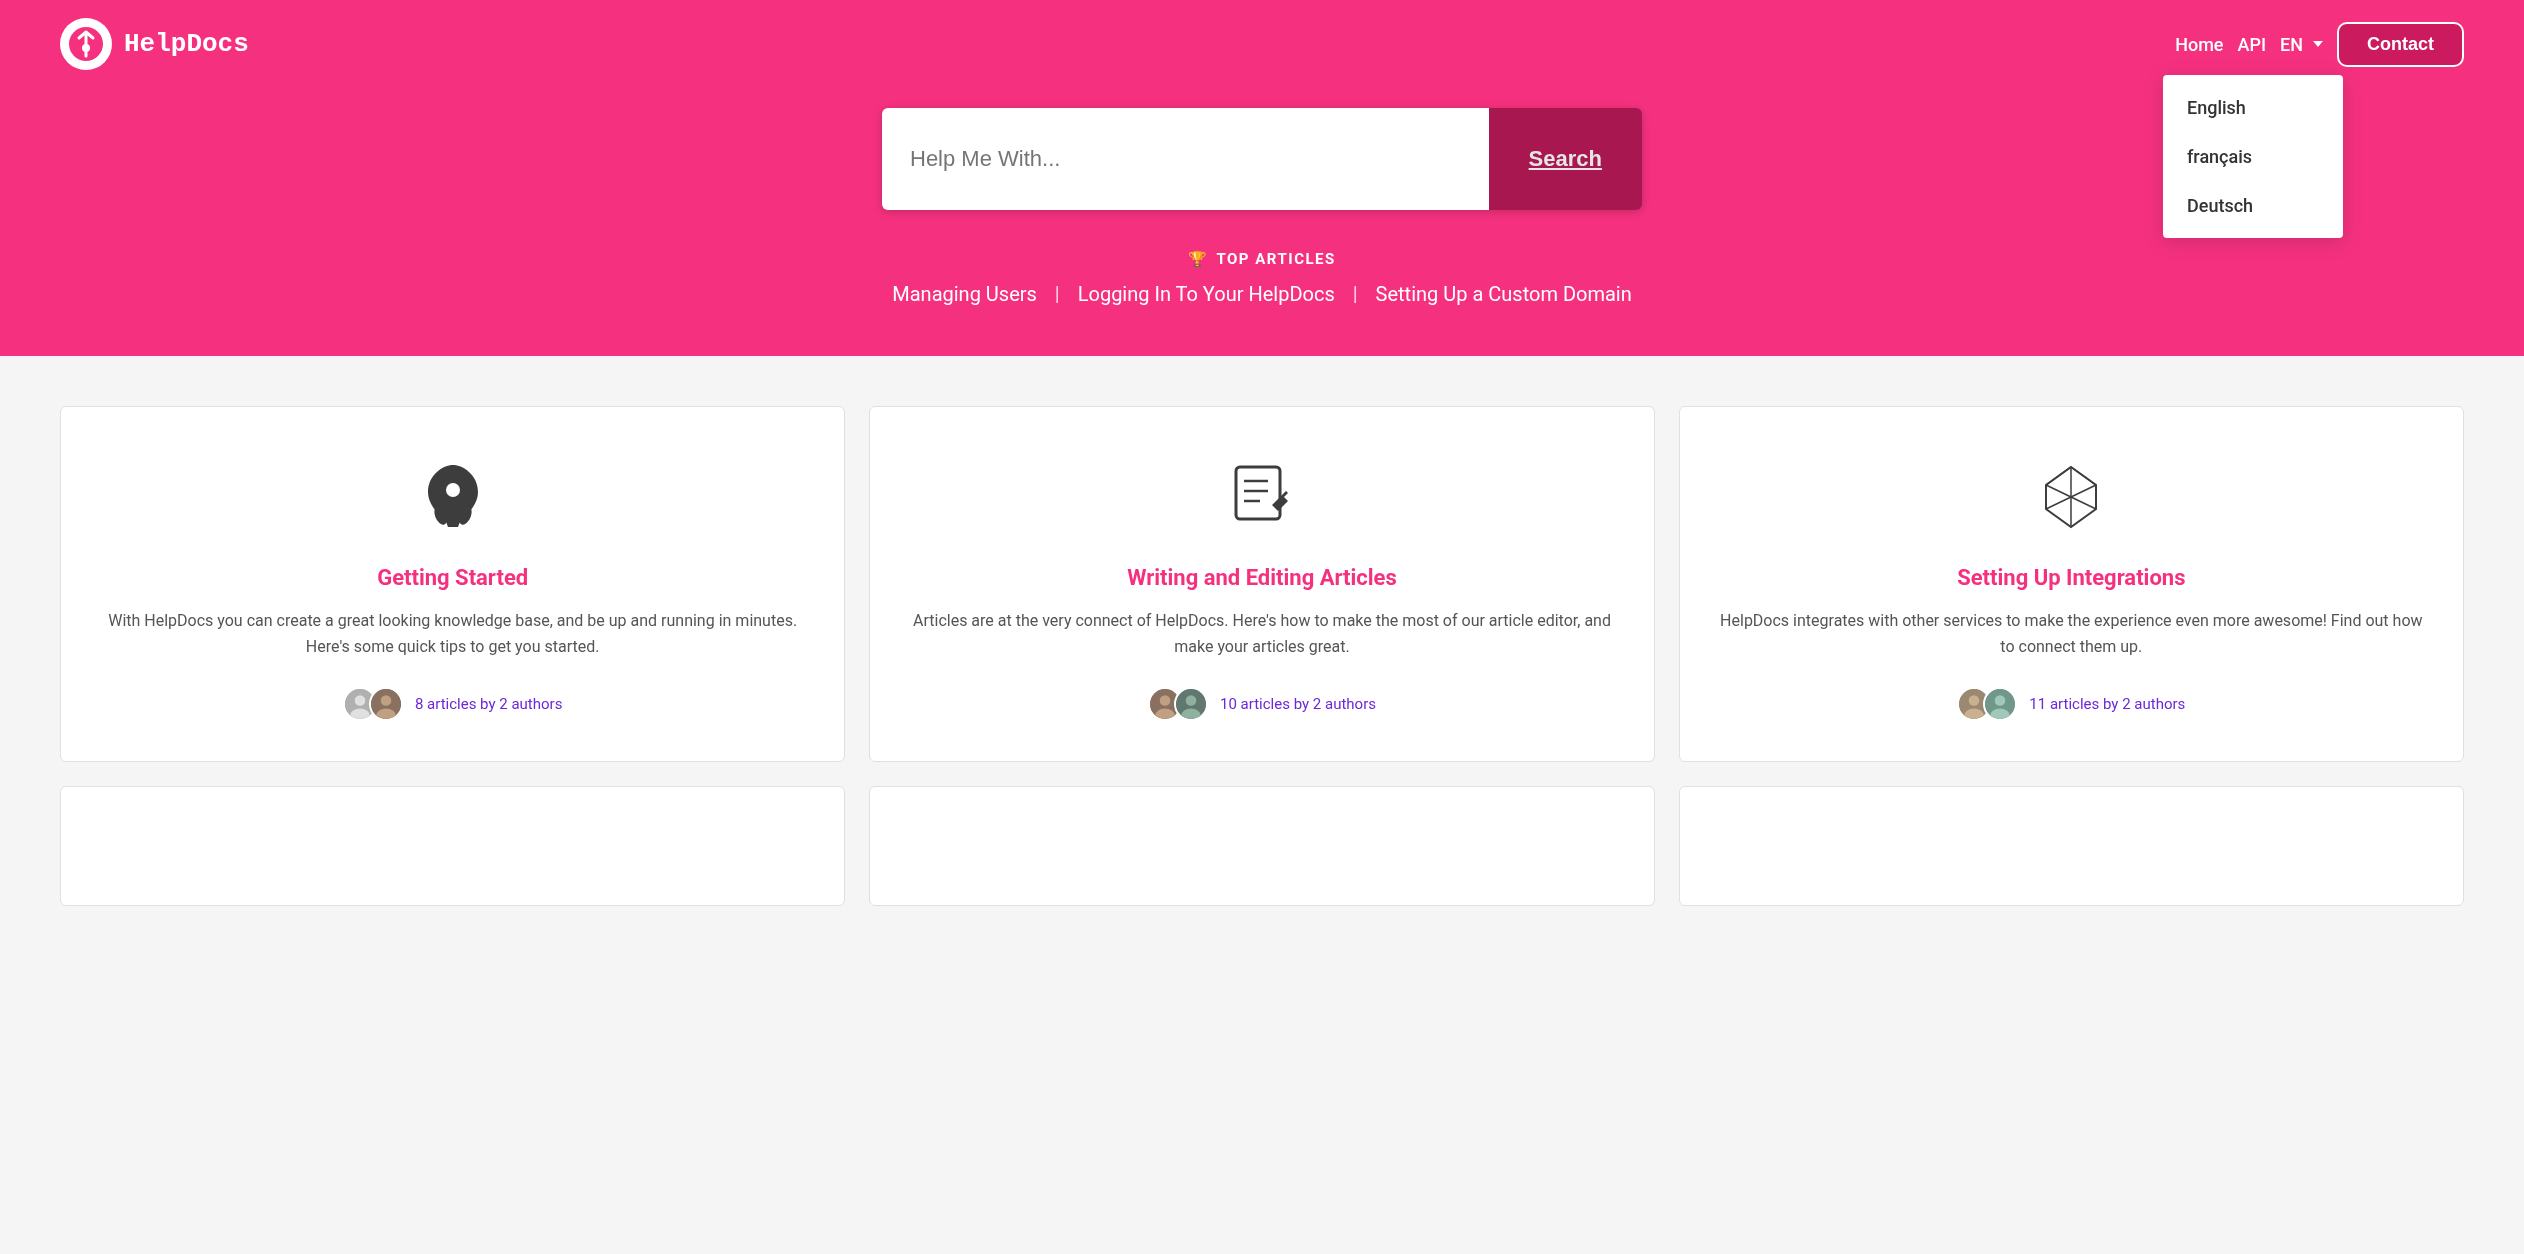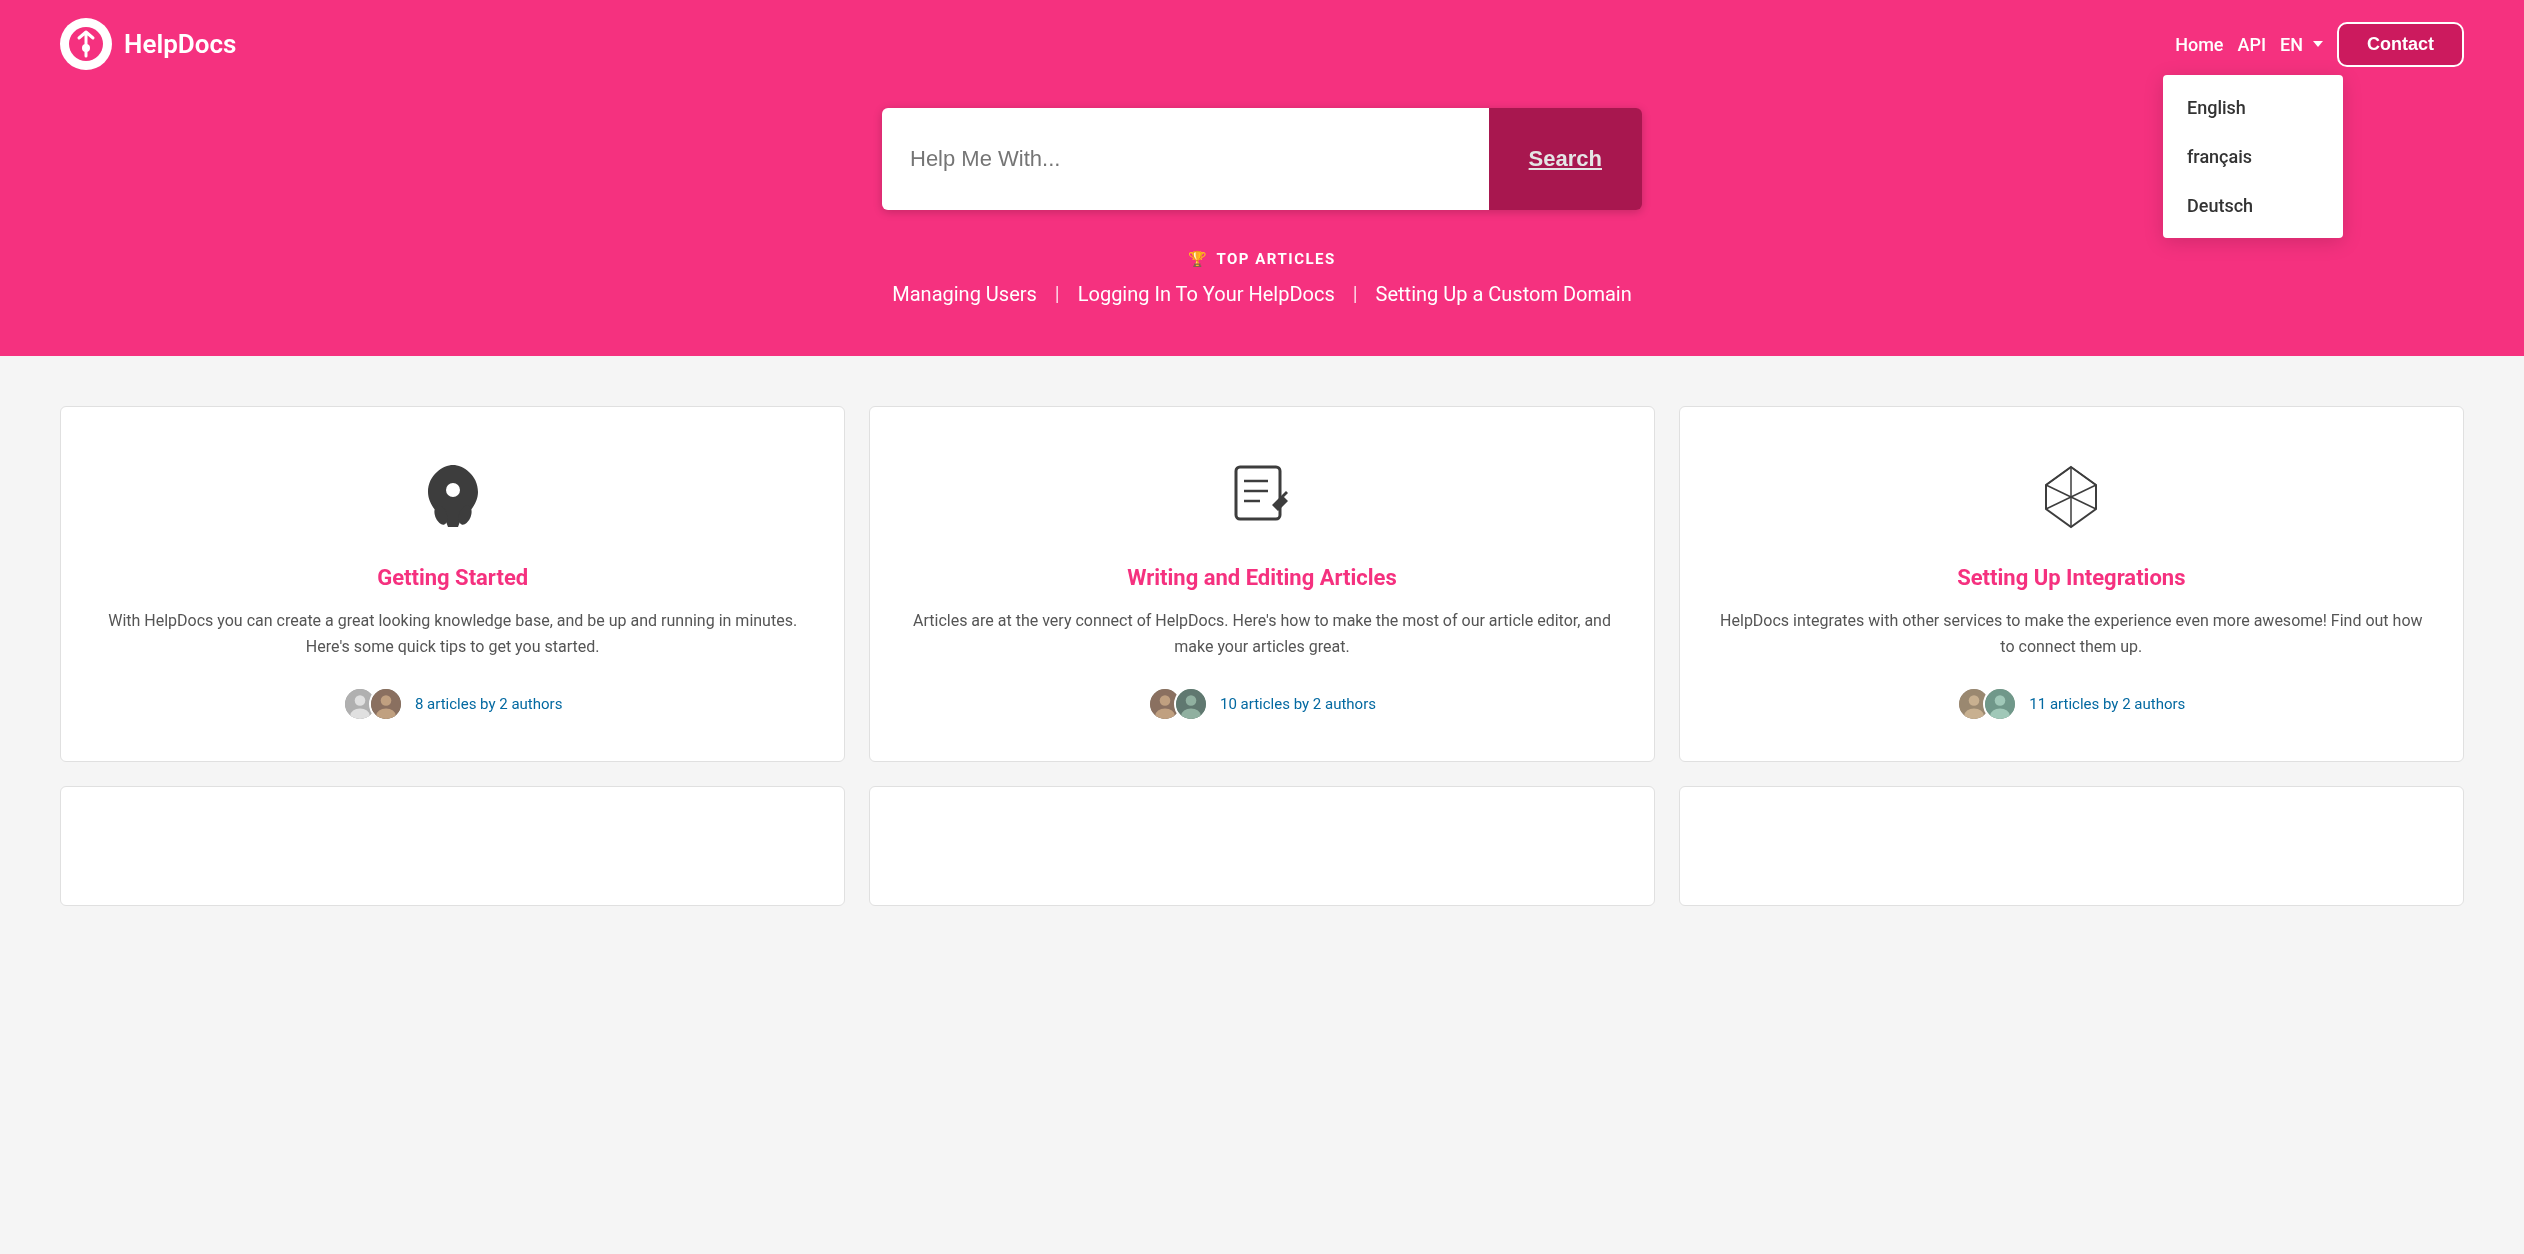--- a/index.html
+++ b/index.html
@@ -17,20 +17,21 @@
       align-items: center;
       justify-content: space-between;
       padding: 18px 0;
     }
 
     .logo-area {
       display: flex;
       align-items: center;
       gap: 12px;
       cursor: pointer;
+      font-family: Liberation Mono, monospace;
     }
 
     .logo-icon {
       width: 52px;
       height: 52px;
       background: white;
       border-radius: 50%;
       display: flex;
       align-items: center;
       justify-content: center;
@@ -236,21 +237,21 @@
       border-radius: 50%;
       border: 2px solid white;
       margin-left: -8px;
       overflow: hidden;
     }
 
     .avatar:first-child { margin-left: 0; }
 
     .card-meta-text {
       font-size: 15px;
-      color: #0369a1;
+      color: #6d28d9;
     }
 
     
     .av1 { background: #a0a0a0; }
     .av2 { background: #7a6a5a; }
     .av3 { background: #8a7a6a; }
     .av4 { background: #6a8a7a; }
     .av5 { background: #9a8a7a; }
     .av6 { background: #7a9a8a; }
 

